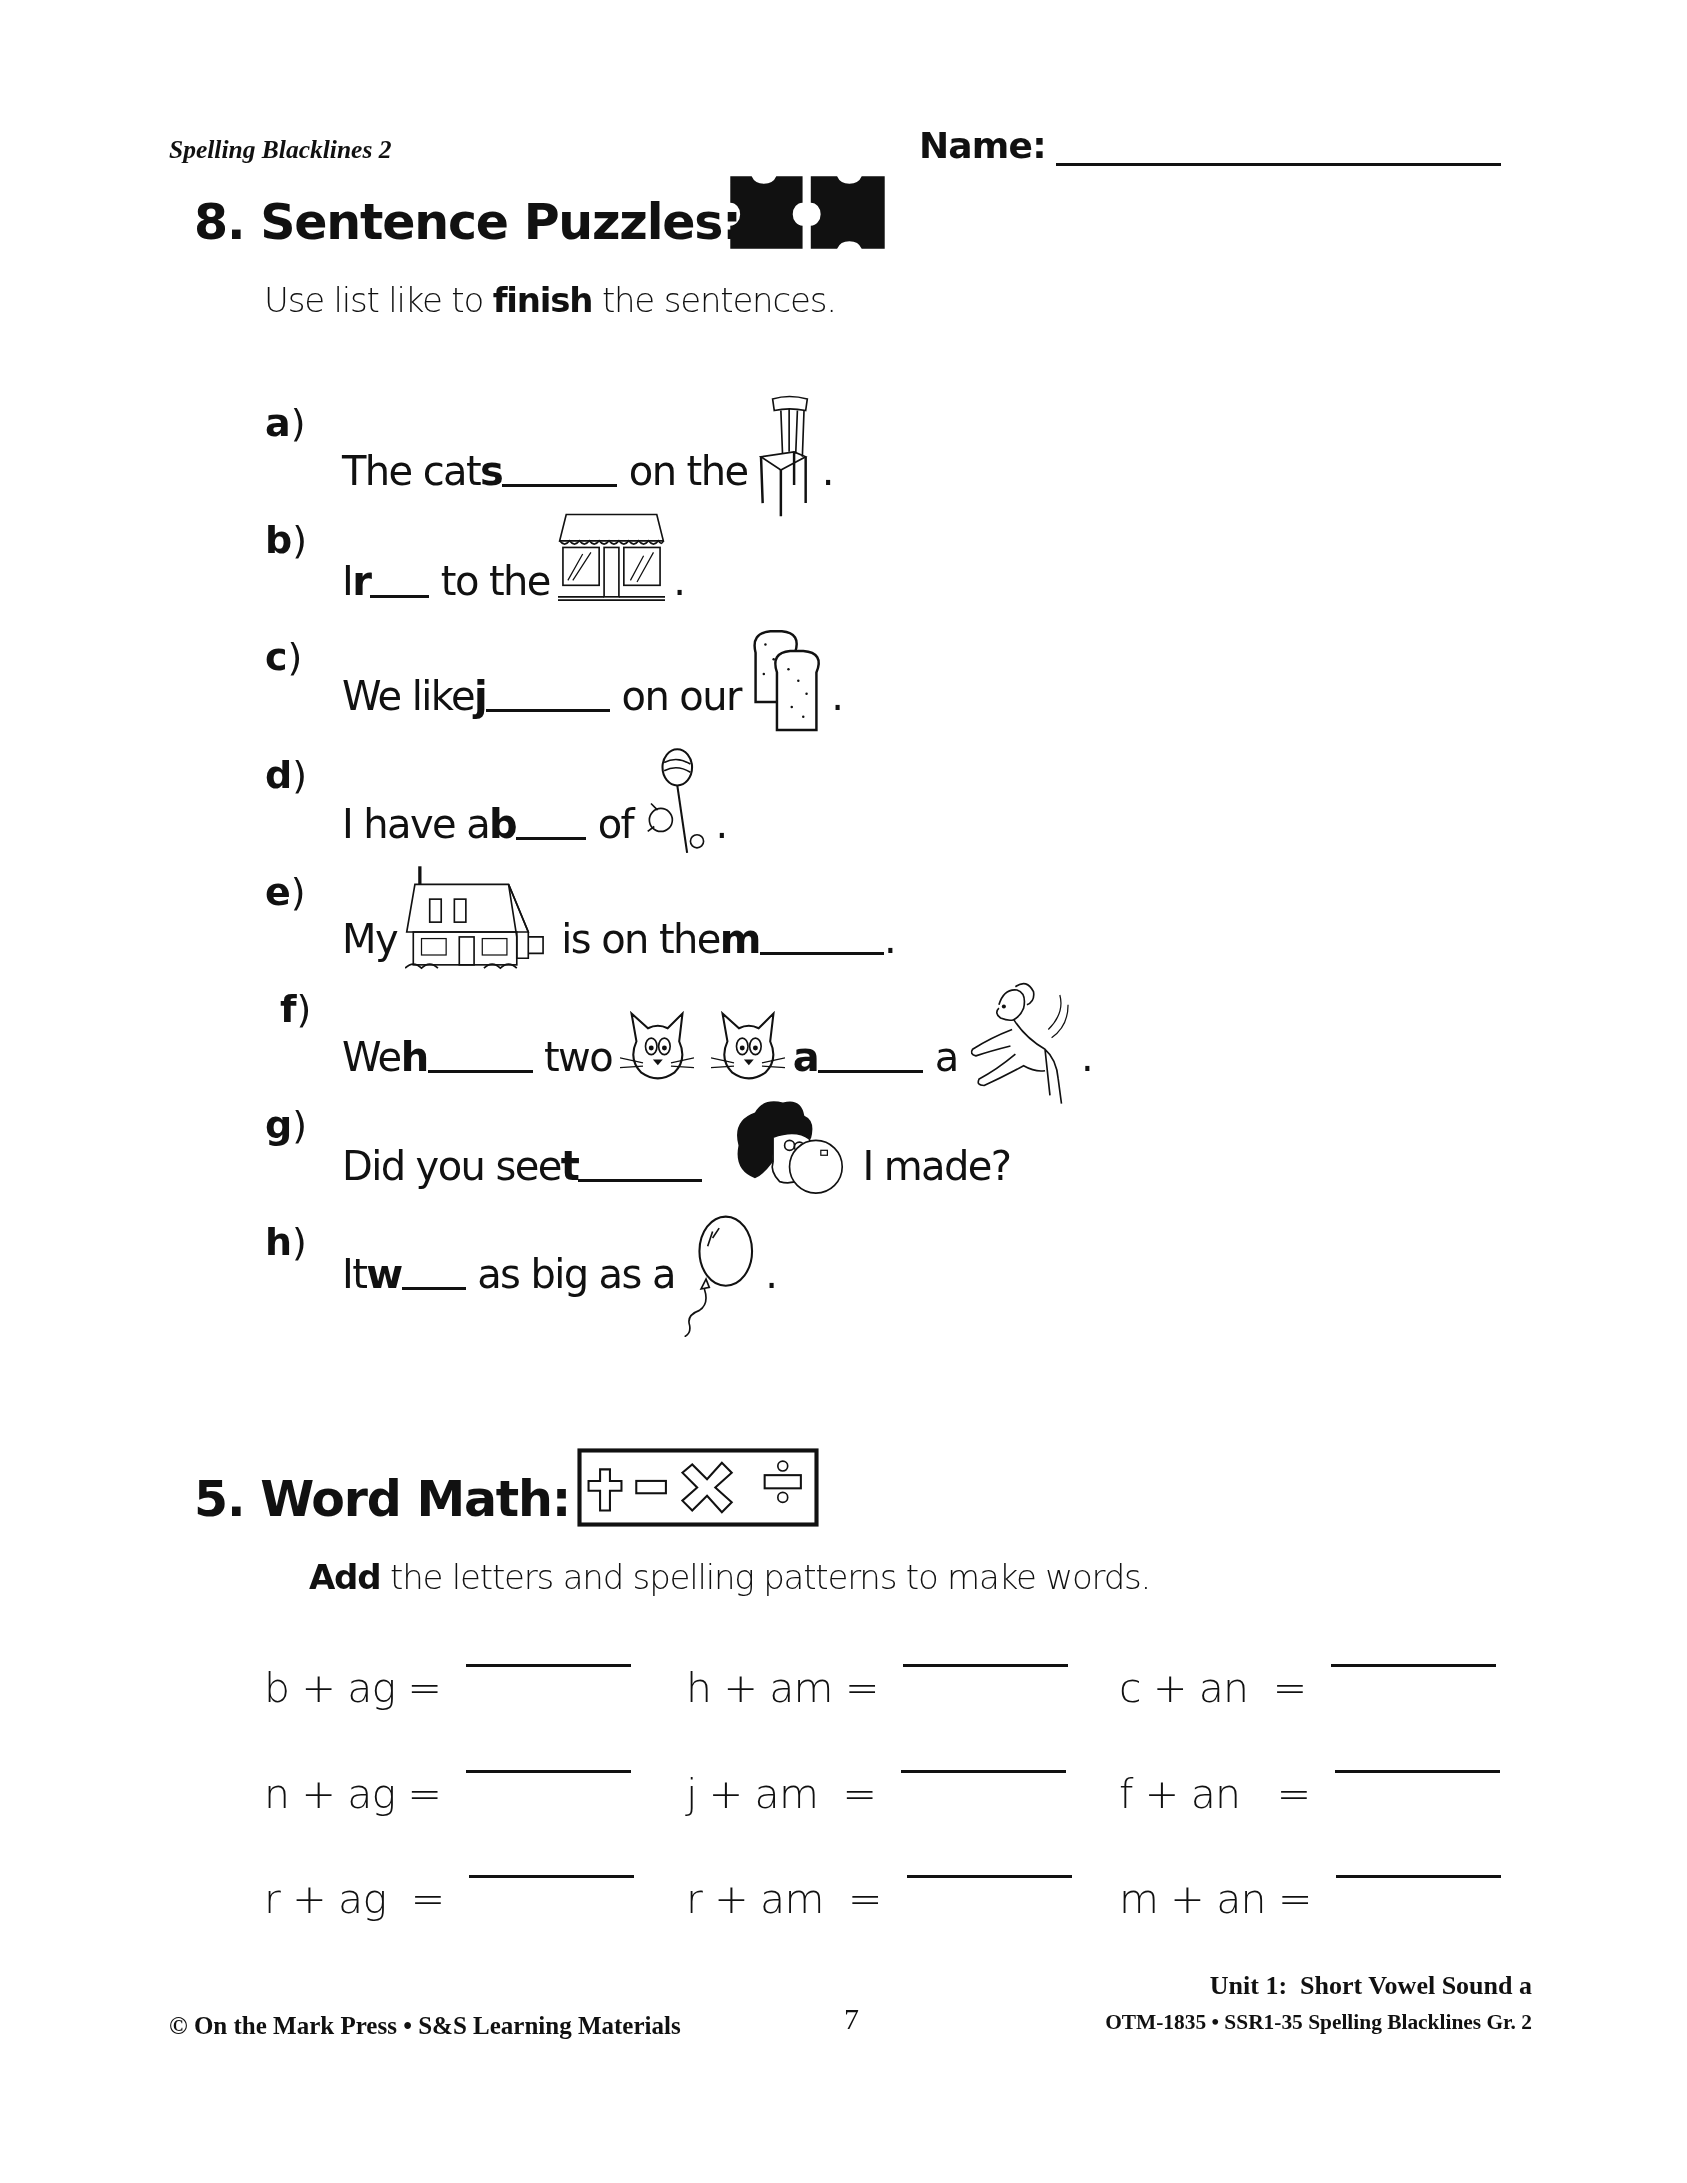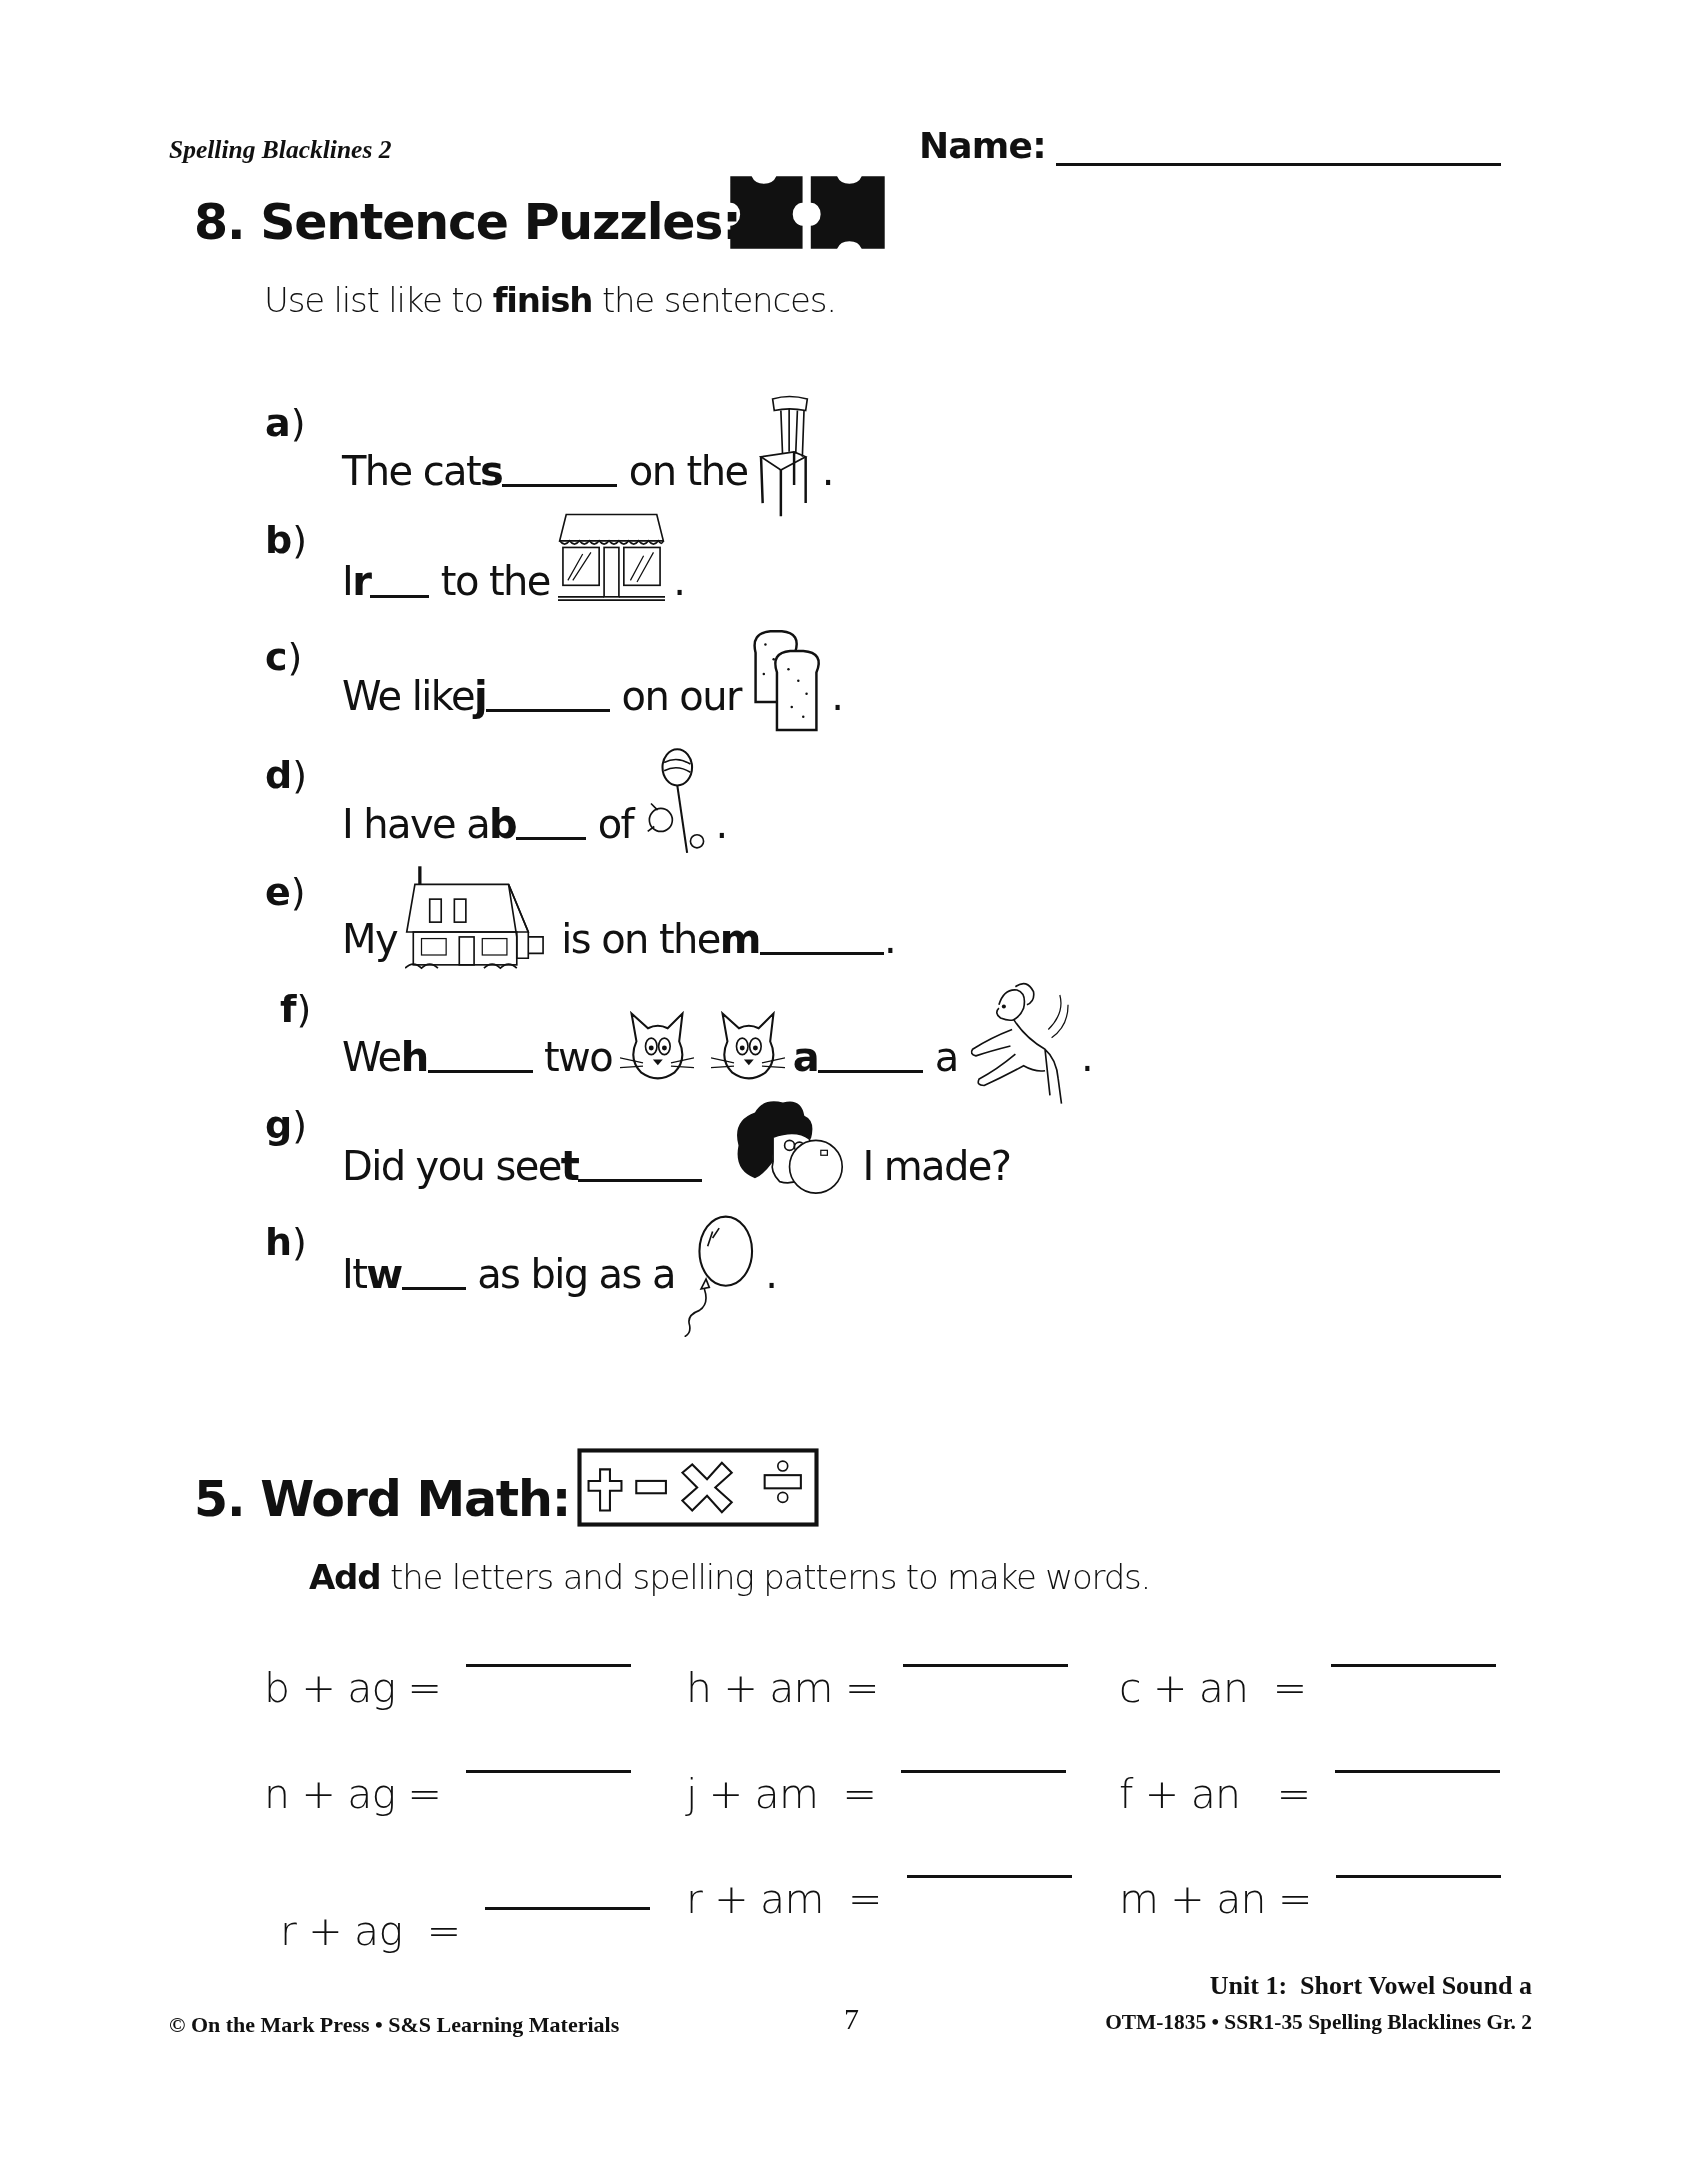--- a/index.html
+++ b/index.html
@@ -21,21 +21,21 @@
   .row-letter { position:absolute; font-size:38px; font-weight:bold; }
   .row-paren { font-weight:normal; }
   .row-text { position:absolute; left:342px; font-size:40px; letter-spacing:-1.6px; white-space:nowrap; display:flex; align-items:flex-end; gap:0; }
   .seg { display:inline-block; }
   .bold-letter { font-weight:bold; }
   .blank { display:inline-block; height:3.3px; background:#111; margin:0 11.5px 6.6px 0; }
   .pic { display:inline-block; margin:0 8.2px; }
   .math-row { position:absolute; left:0; height:49px; }
   .math-cell { position:absolute; font-size:41px; letter-spacing:-0.8px; white-space:nowrap; display:flex; align-items:flex-start; font-weight:300; }
   .math-blank { display:inline-block; width:165px; height:3.3px; background:#111; margin-left:25px; margin-bottom:8.2px; }
-  .footer-left { left:169px; top:2012px; font-size:22px; font-weight:bold; }
+  .footer-left { left:169px; top:2012px; font-size:25px; font-weight:bold; }
   .page-num { left:844px; top:2002px; font-size:30px; }
   .footer-unit { right:155px; top:1971px; font-size:26px; font-weight:bold; text-align:right; }
   .footer-right { right:155px; top:2010px; font-size:21.4px; font-weight:bold; text-align:right; }
 </style>
 </head>
 <body>
 
 <div class="abs serif header-title">Spelling Blacklines 2</div>
 <div class="abs sans name-label">Name:</div>
 <div class="abs name-line"></div>
@@ -290,21 +290,21 @@
   <div class="math-cell" style="left:686px;">
       <span style="white-space:pre">j + am  =</span>
       <span class="math-blank"></span>
     </div>
   <div class="math-cell" style="left:1119px;">
       <span style="white-space:pre">f + an   =</span>
       <span class="math-blank"></span>
     </div>
 </div>
 <div class="math-row" style="top:1875px;">
-  <div class="math-cell" style="left:280px;margin-top:32px;">
+  <div class="math-cell" style="left:264px;">
       <span style="white-space:pre">r + ag  =</span>
       <span class="math-blank"></span>
     </div>
   <div class="math-cell" style="left:686px;">
       <span style="white-space:pre">r + am  =</span>
       <span class="math-blank"></span>
     </div>
   <div class="math-cell" style="left:1119px;">
       <span>m + an =</span>
       <span class="math-blank"></span>

